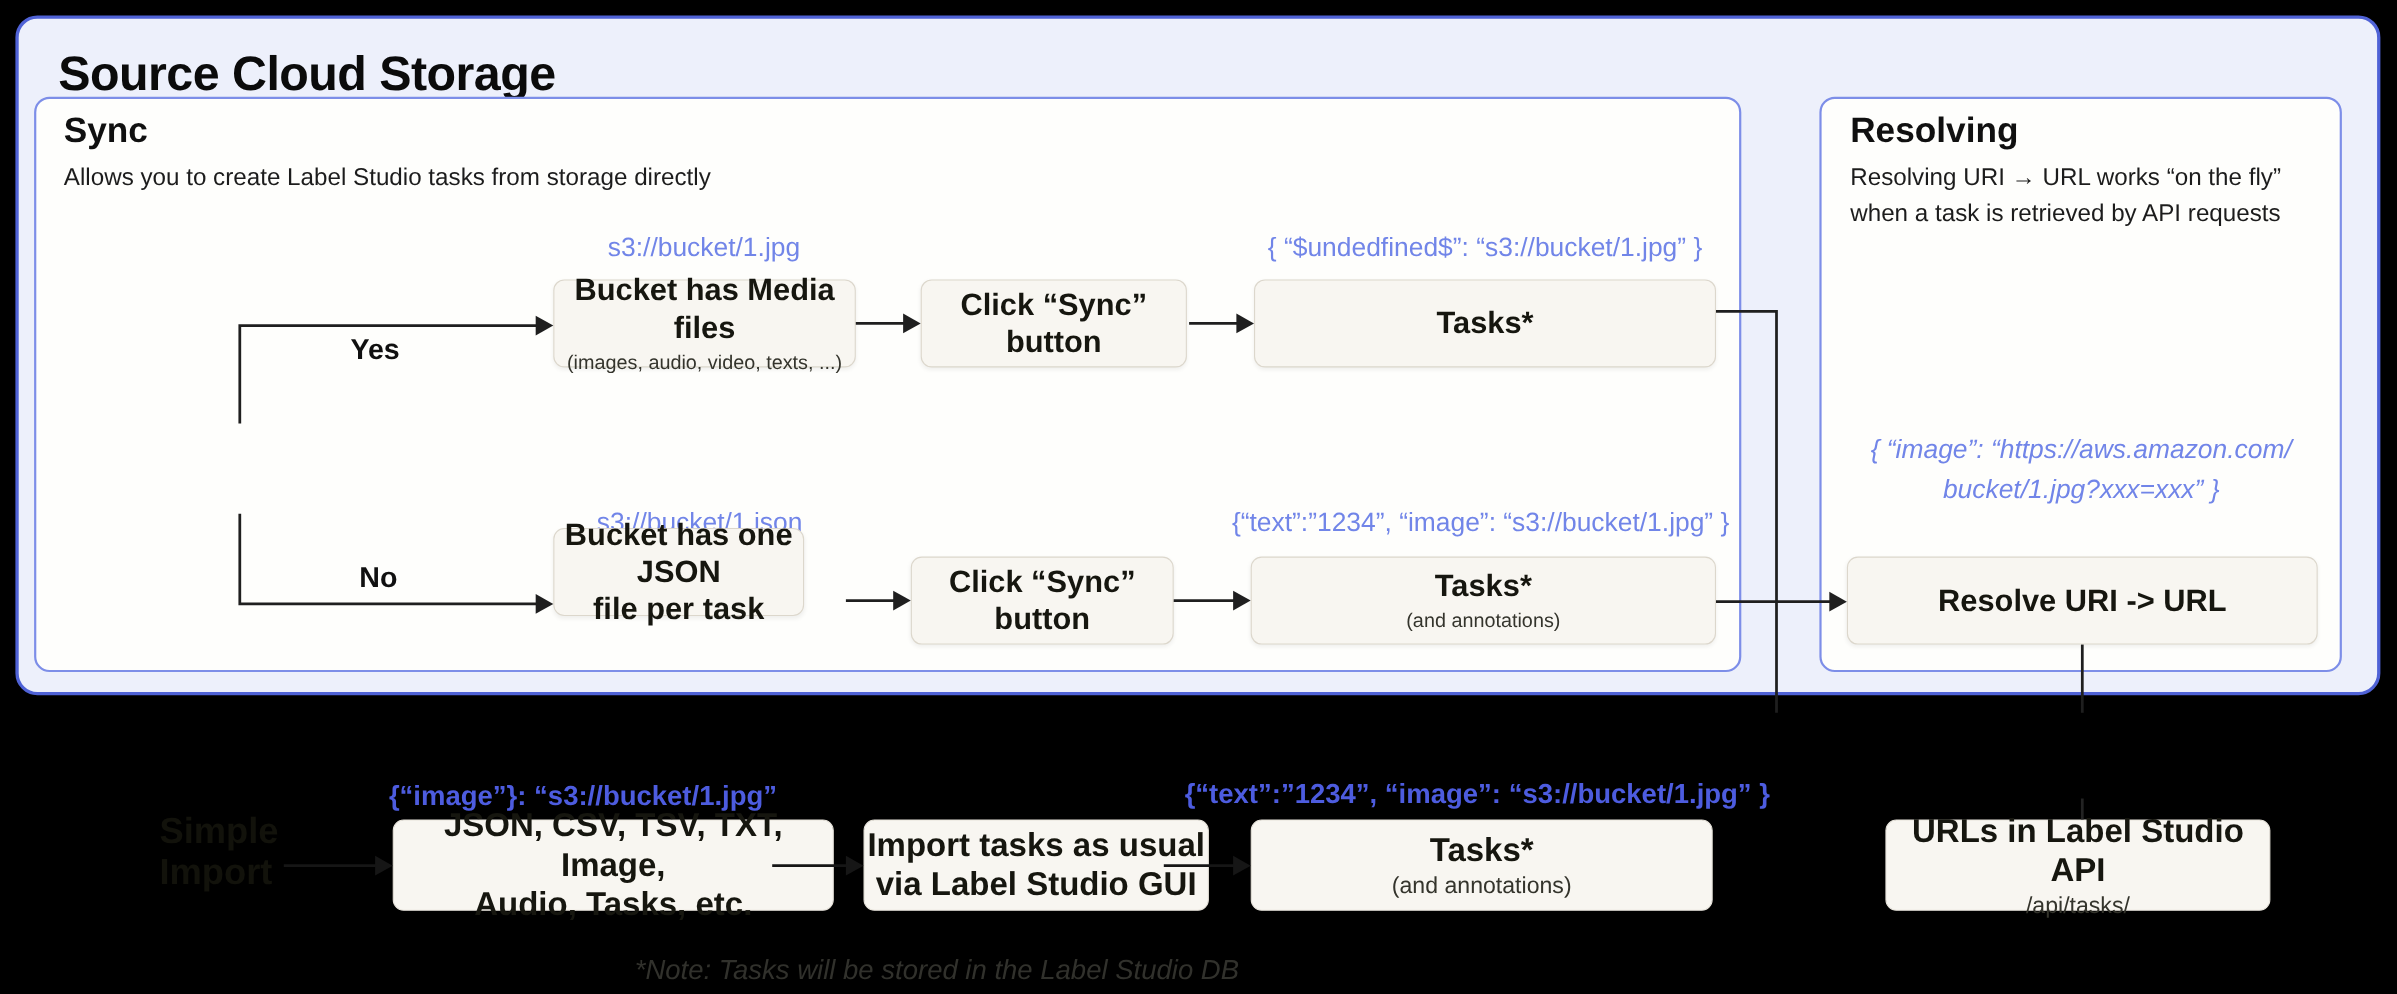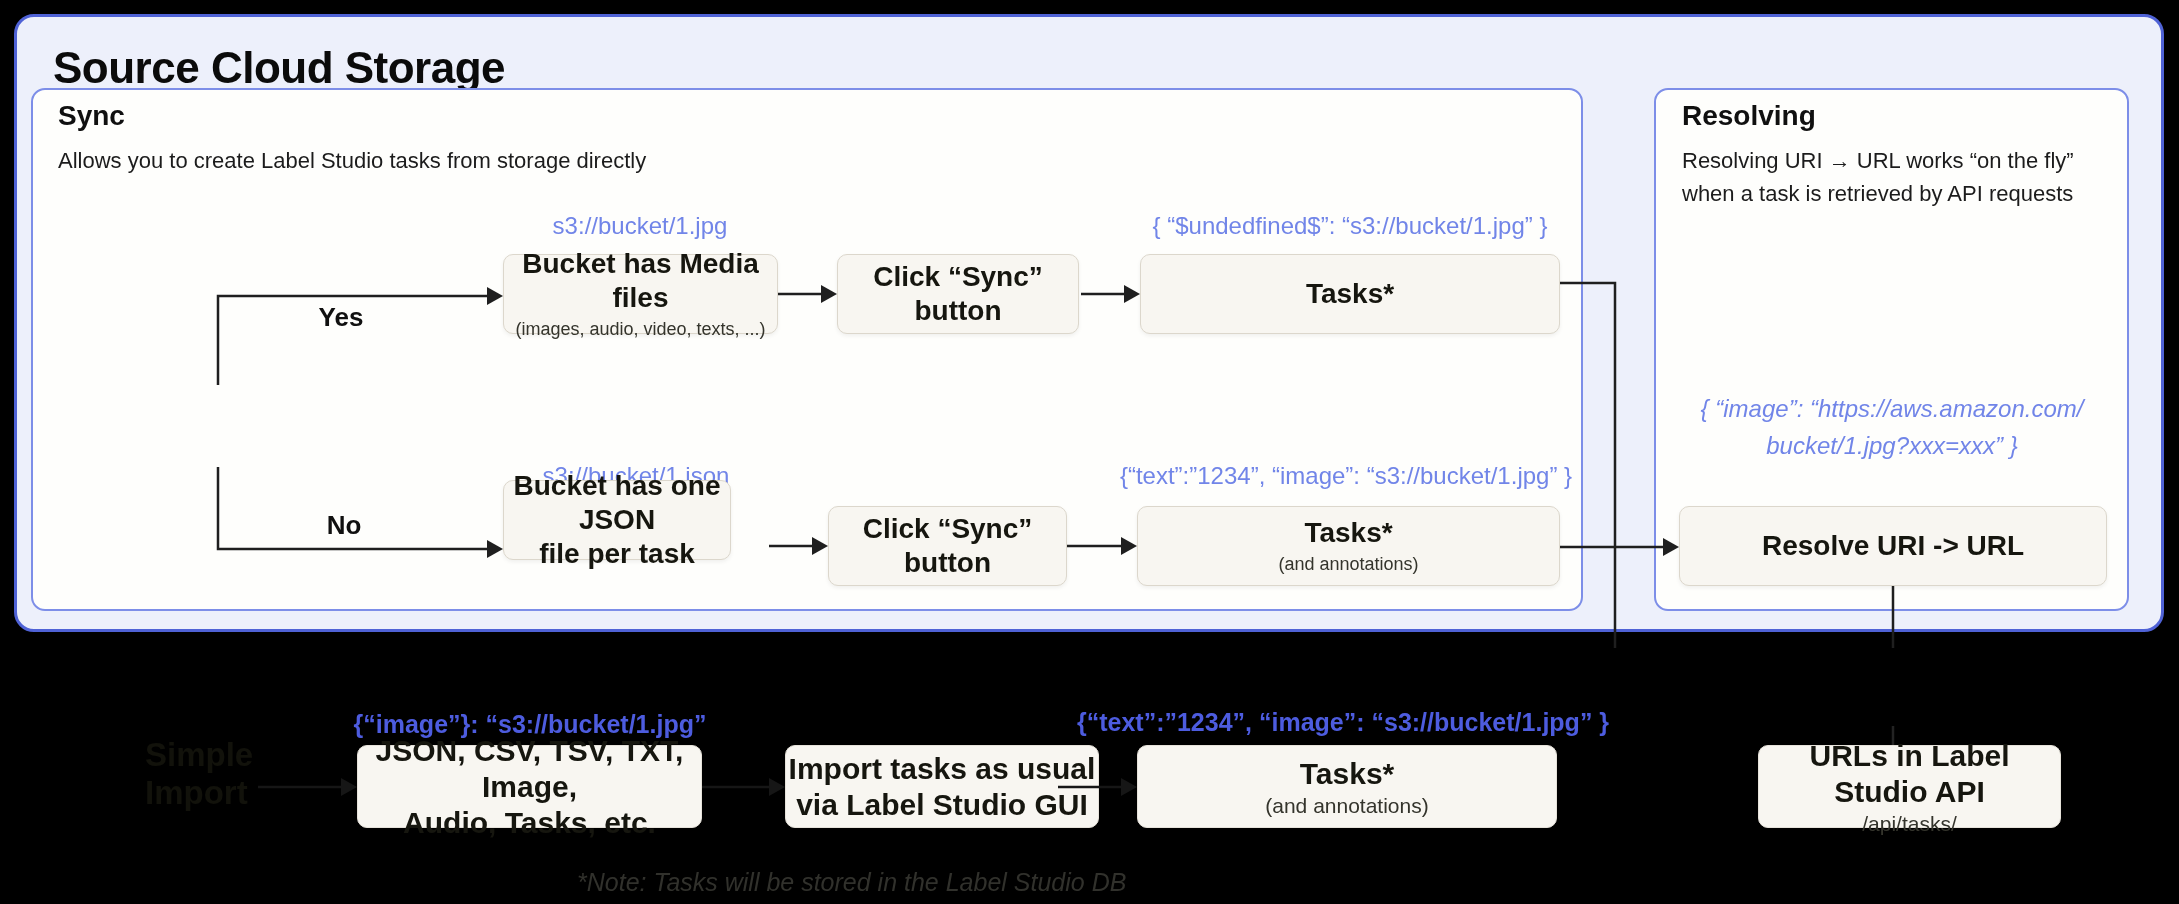--- a/index.html
+++ b/index.html
@@ -14,21 +14,21 @@
   }
   .page-title{
     position:absolute;left:36px;top:26px;font-size:44px;font-weight:700;
     letter-spacing:-0.5px;color:#0b0b0b;white-space:nowrap;
   }
   .panel{
     position:absolute;background:#fefefc;border:2px solid #7d8ee8;border-radius:14px;box-sizing:border-box;
   }
   .panel-sync{left:31px;top:88px;width:1552px;height:523px;}
   .panel-resolving{left:1654px;top:88px;width:475px;height:523px;}
-  .panel-title{position:absolute;font-size:28px;font-weight:700;color:#101010;white-space:nowrap;}
+  .panel-title{position:absolute;font-size:32px;font-weight:700;color:#101010;white-space:nowrap;}
   .panel-subtitle{position:absolute;font-size:22px;font-weight:400;color:#1c1c1c;line-height:33px;white-space:nowrap;}
   .box{
     position:absolute;background:#f8f6f1;border:1.5px solid #dcd7cc;border-radius:10px;box-sizing:border-box;
     display:flex;flex-direction:column;align-items:center;justify-content:center;
     text-align:center;box-shadow:0 2px 4px rgba(0,0,0,0.06);
   }
   .box .t{font-size:28px;font-weight:600;color:#16160f;line-height:34px;}
   .box .s{font-size:18px;font-weight:400;color:#34342c;line-height:24px;margin-top:2px;}
   .box-dark{background:#f8f6f1;border:1.5px solid #e6e2da;}
   .box-dark .t{font-size:30px;line-height:36px;}
@@ -111,38 +111,38 @@
   </div>
   <div class="box" style="left:1679px;top:506px;width:428px;height:80px;">
     <div class="t">Resolve URI -&gt; URL</div>
   </div>
 
   <div class="hidden-title">
     <span>Simple</span><br>
     <span>Import</span>
   </div>
   <div class="blue-label blue-label-bright" style="left:530px;top:710px;text-align:right;">{“image”}: “s3://bucket/1.jpg”</div>
-  <div class="box box-dark" style="left:357px;top:745px;width:345px;height:83px;align-items:center;">
+  <div class="box box-dark" style="left:357px;top:745px;width:401px;height:83px;align-items:center;">
     <div class="t">
       <span>JSON, CSV, TSV, TXT, Image,</span><br>
       <span>Audio, Tasks, etc.</span>
     </div>
   </div>
   <div class="box box-dark" style="left:785px;top:745px;width:314px;height:83px;">
     <div class="t">
       <span>Import tasks as usual</span><br>
       <span>via Label Studio GUI</span>
     </div>
   </div>
   <div class="blue-label blue-label-bright" style="left:1343px;top:708px;">{“text”:”1234”,  “image”: “s3://bucket/1.jpg” }</div>
   <div class="box box-dark" style="left:1137px;top:745px;width:420px;height:83px;">
     <div class="t">Tasks*</div>
     <div class="s">(and annotations)</div>
   </div>
-  <div class="box box-dark" style="left:1714px;top:745px;width:303px;height:83px;margin-left:44px;">
+  <div class="box box-dark" style="left:1714px;top:745px;width:350px;height:83px;">
     <div class="t">URLs in Label Studio API</div>
     <div class="s">/api/tasks/</div>
   </div>
   <div class="note">*Note: Tasks will be stored in the Label Studio DB</div>
 
   <svg class="wires" width="2179" height="904" viewBox="0 0 2179 904">
     <g stroke="#1f1f1f" stroke-width="2.5" fill="none">
 
       <path d="M218,385 V296 H488"></path>
 

